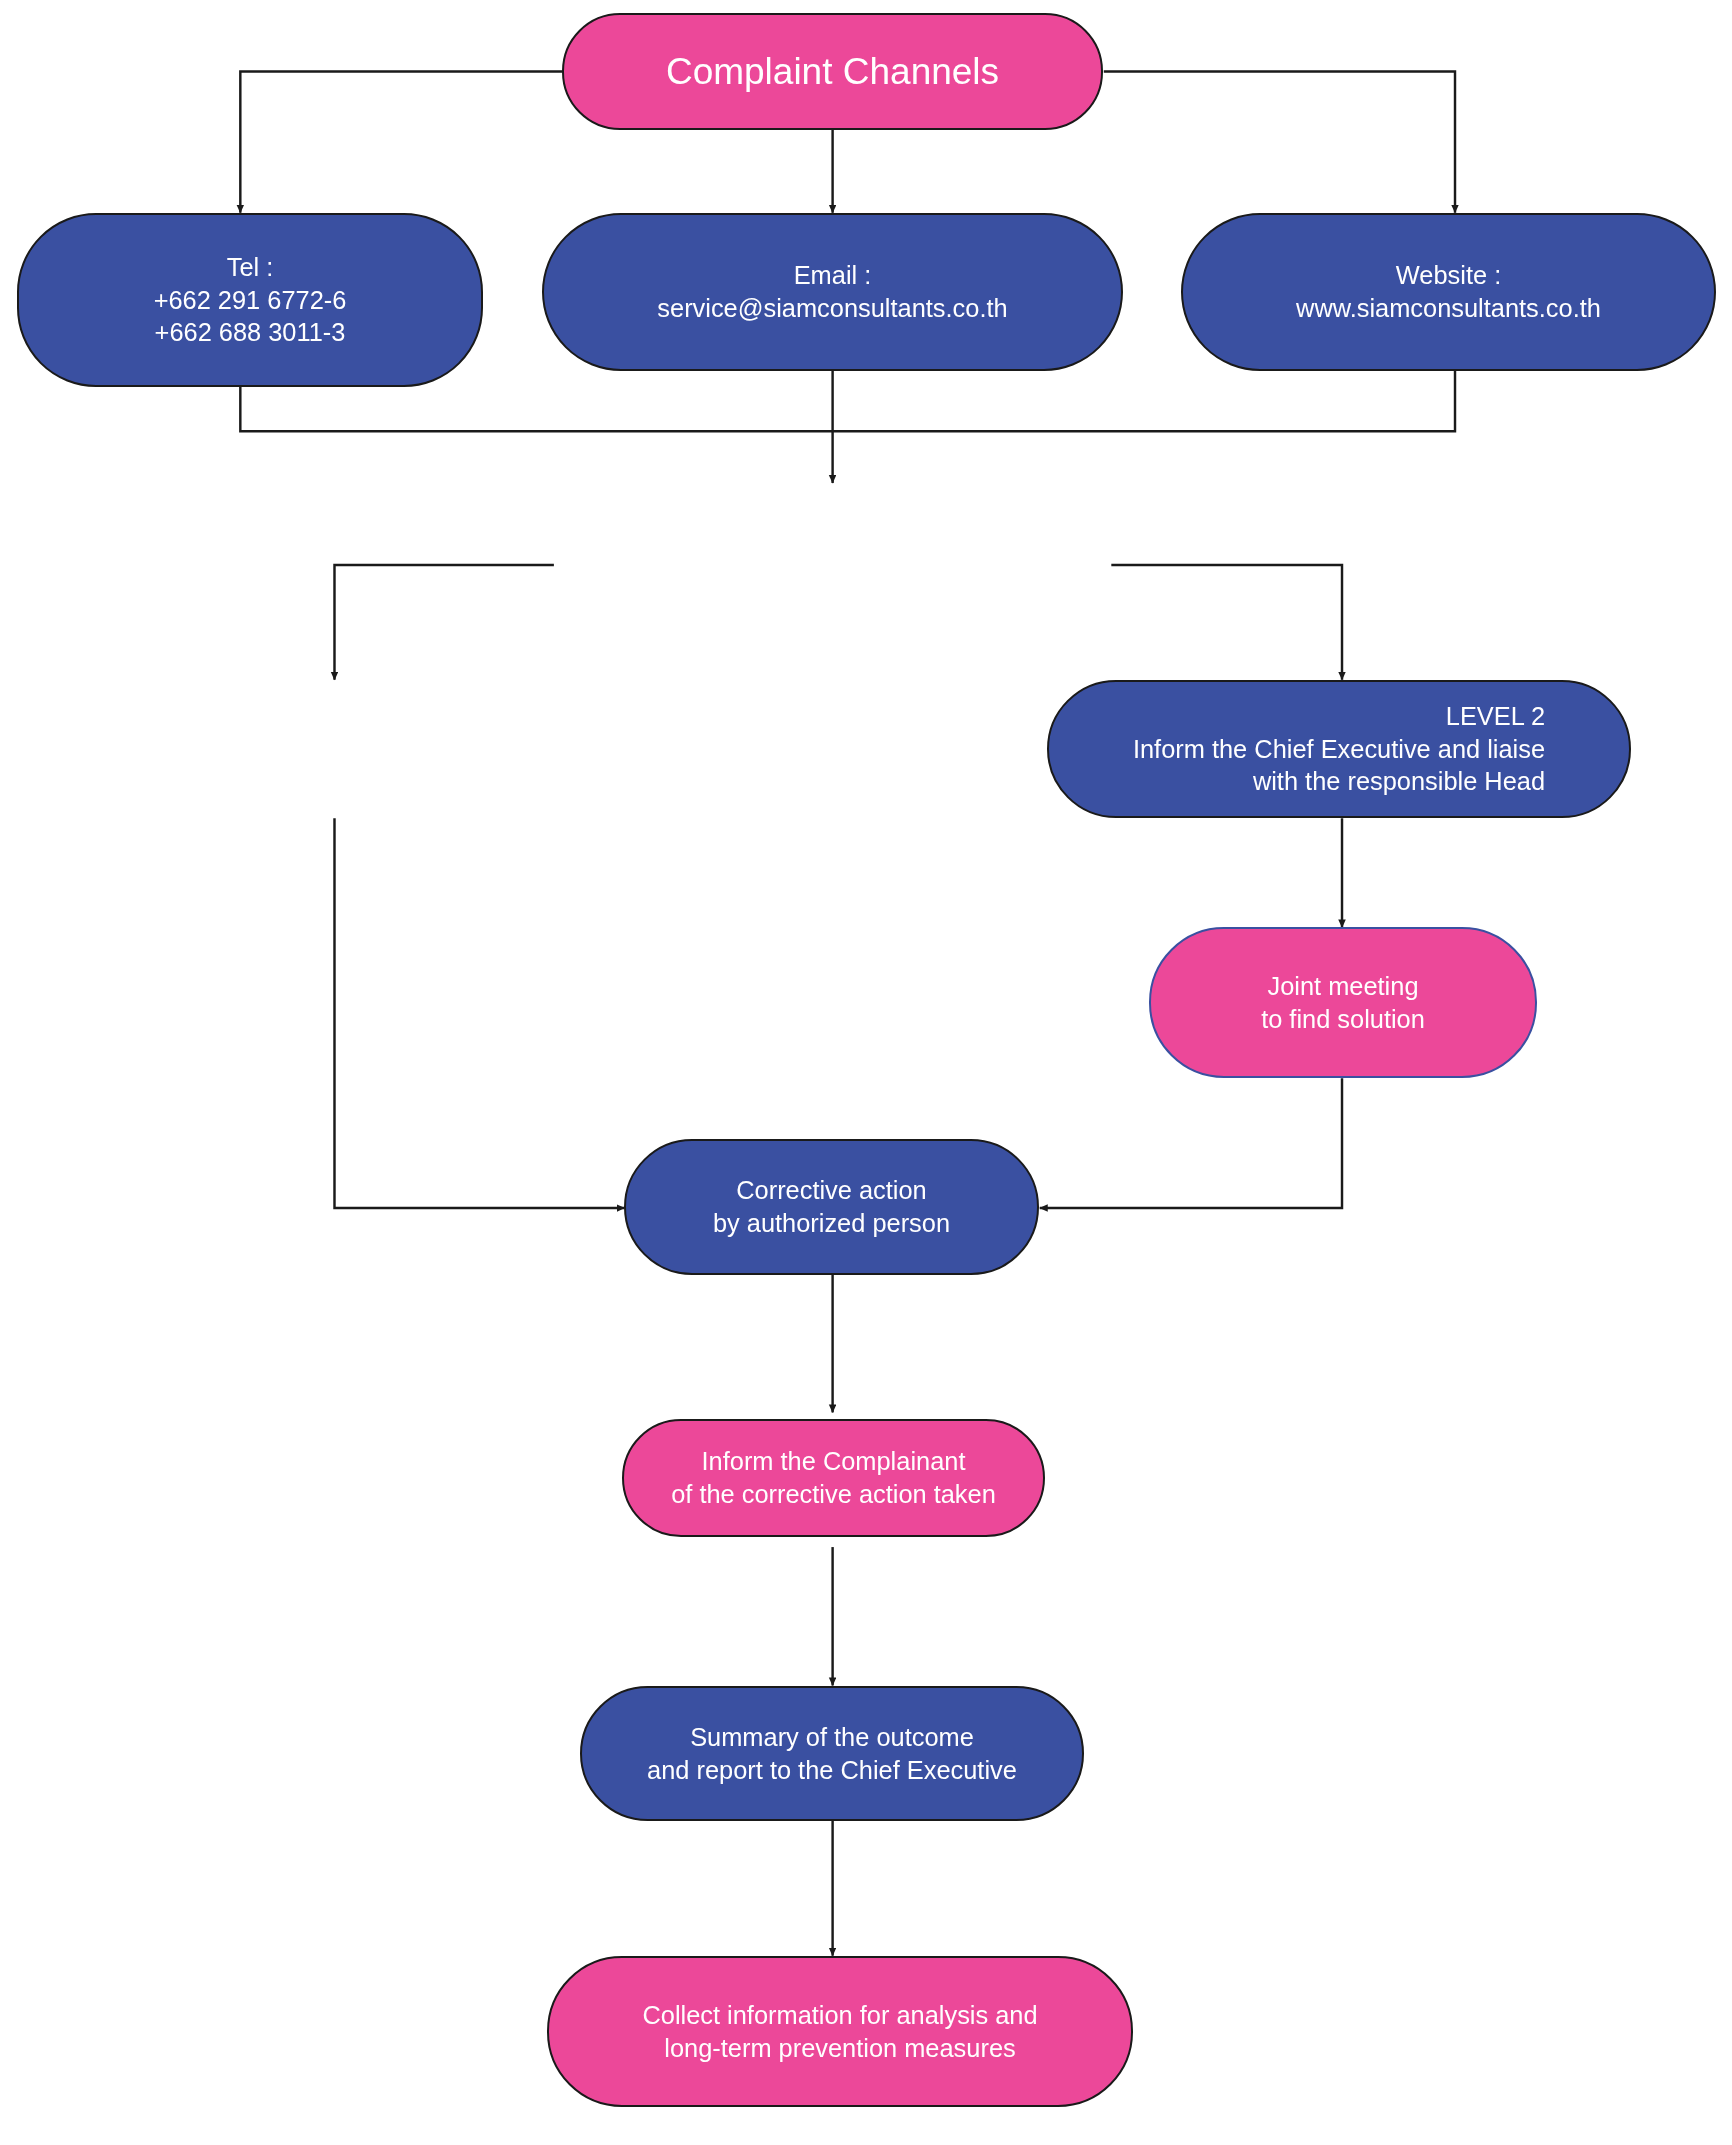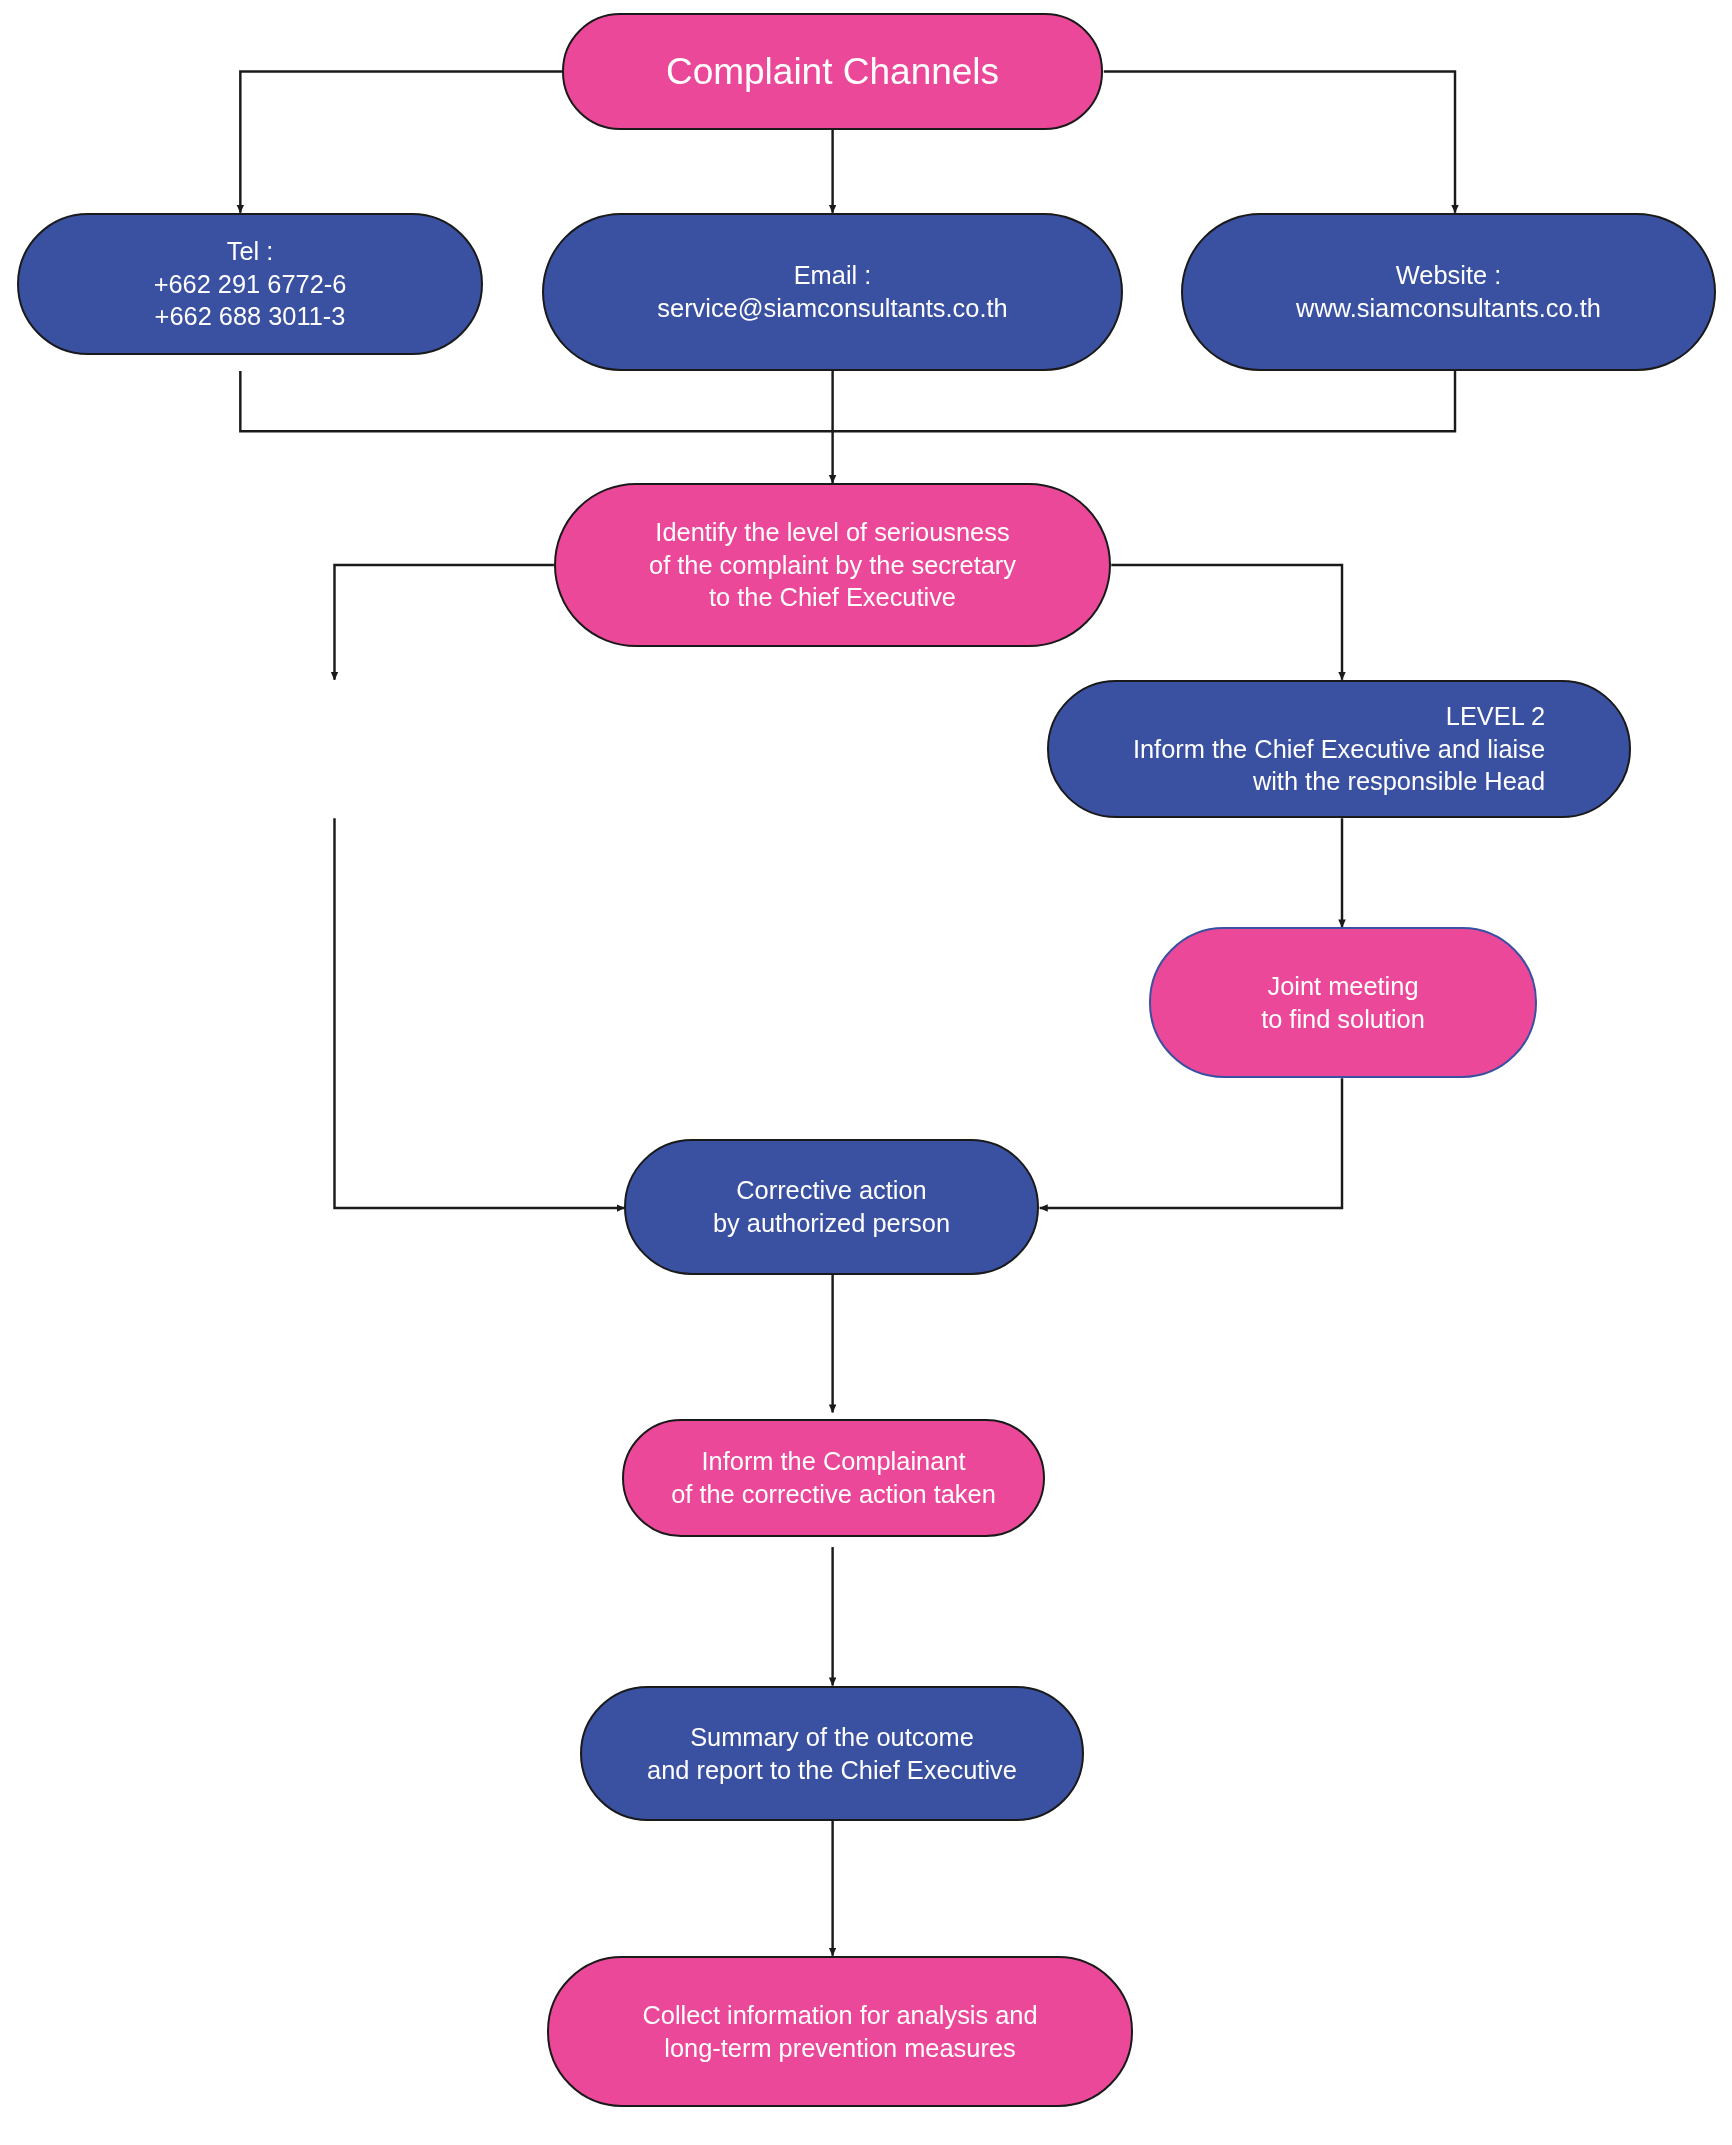--- a/index.html
+++ b/index.html
@@ -88,33 +88,30 @@
       <path d="M 884,1354 L 884,1500" marker-end="url(#arrowhead)"></path>
 
       <path d="M 884,1643 L 884,1790" marker-end="url(#arrowhead)"></path>
 
       <path d="M 884,1933 L 884,2077" marker-end="url(#arrowhead)"></path>
     </g>
   </svg>
 
   <div class="node orange n-title" style="left:562px; top:13px; width:541px; height:117px; border-radius:58px;">Complaint Channels</div>
 
-  <div class="node blue n-normal" style="left:17px; top:213px; width:466px; height:142px; border-radius:79px;">Tel :
+  <div class="node blue n-normal" style="left:17px; top:213px; width:466px; height:174px; border-radius:79px;">Tel :
 +662 291 6772-6
 +662 688 3011-3</div>
 
   <div class="node blue n-normal" style="left:542px; top:213px; width:581px; height:158px; border-radius:79px;">Email :
 service@siamconsultants.co.th</div>
 
   <div class="node blue n-normal" style="left:1181px; top:213px; width:535px; height:158px; border-radius:79px;">Website :
 www.siamconsultants.co.th</div>
 
-  <div class="node orange n-normal" style="left:554px; top:483px; width:557px; height:164px; border-radius:82px;">Identify the level of seriousness
-of the complaint by the secretary
-to the Chief Executive</div>
 
 
   <div class="node blue n-normal" style="left:1047px; top:680px; width:584px; height:138px; border-radius:70px;text-align:right;">LEVEL 2
 Inform the Chief Executive and liaise
 with the responsible Head</div>
 
   <div class="node orange blueborder n-normal" style="left:1149px; top:927px; width:388px; height:151px; border-radius:75px;">Joint meeting
 to find solution</div>
 
   <div class="node blue n-normal" style="left:624px; top:1139px; width:415px; height:136px; border-radius:68px;">Corrective action

